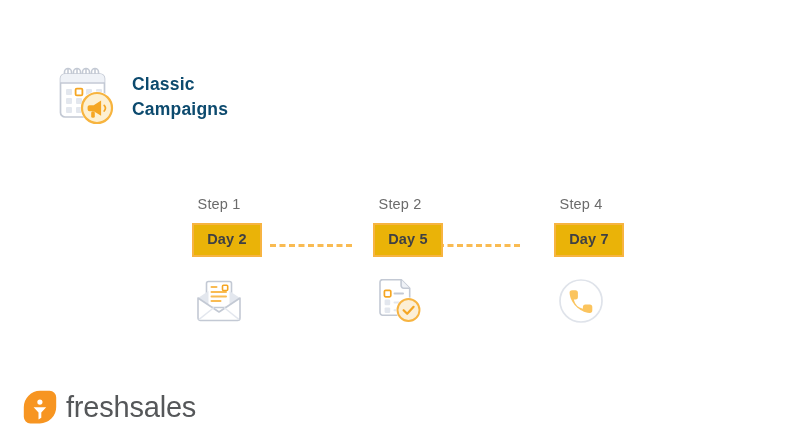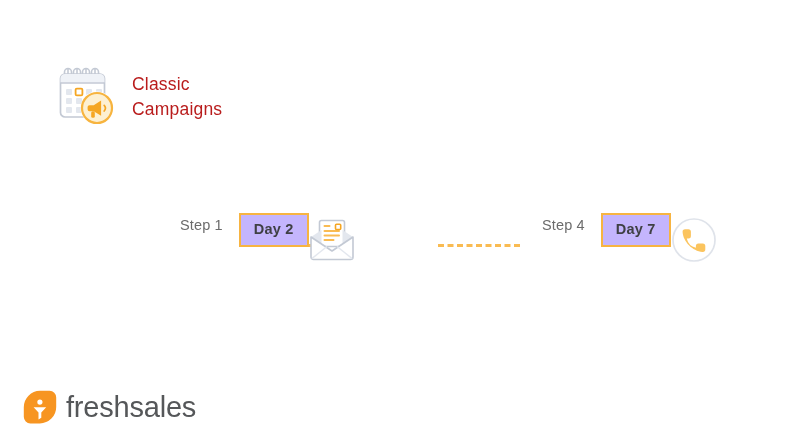--- a/index.html
+++ b/index.html
@@ -27,53 +27,53 @@
   }
   #calendar-campaign-icon {
     position: relative;
     width: 60px;
     height: 62px;
     flex: none;
   }
   #campaign-title {
     font-size: 17.5px;
     line-height: 1.42;
-    color: #b91c1c;
+    color: #0c4a6e;
     letter-spacing: 0.2px;
     white-space: pre-line;
-    font-weight: 400;
+    font-weight: 700;
   }
 
   
   #steps-row {
     position: absolute;
     left: 180px;
     top: 196px;
     width: 440px;
     display: flex;
     align-items: flex-start;
     justify-content: space-between;
   }
   .step-col {
     width: 78px;
     display: flex;
-    flex-direction: row;
+    flex-direction: column;
     align-items: center;
     position: relative;
   }
   .step-label {
     font-size: 14.5px;
     color: #6b6b6b;
     letter-spacing: 0.15px;
     margin-bottom: 11px;
     white-space: nowrap;
   }
   .day-badge {
     box-sizing: border-box;
-    background: #c4b5fd;
+    background: #eab308;
     border: 2px solid #f7b441;
     color: #3f4044;
     font-size: 14.5px;
     font-weight: bold;
     letter-spacing: 0.2px;
     padding: 7px 13px 8px;
     line-height: 1;
     white-space: nowrap;
     margin-left: 16px;
   }
@@ -195,20 +195,42 @@
         <rect x="26.5" y="5.3" width="5.2" height="5.2" rx="1" fill="#ffffff" stroke="#f5a623" stroke-width="1.6"></rect>
 
         <path d="M2 18 l10.5 -7 v16.5 z" fill="#e3e7ee"></path>
         <path d="M44 18 l-10.5 -7 v16.5 z" fill="#e3e7ee"></path>
         <path d="M2 18 v20 a2.5 2.5 0 0 0 2.5 2.5 h37 a2.5 2.5 0 0 0 2.5 -2.5 v-20 l-21 14 z" fill="#ffffff" stroke="#c3c9d4" stroke-width="1.6" stroke-linejoin="round"></path>
         <path d="M2.8 39.6 L18 27.5 M43.2 39.6 L28 27.5" stroke="#e3e7ee" stroke-width="1.4" fill="none"></path>
       </svg>
     </div>
   </div>
 
+  <div class="step-col">
+    <div class="step-label">Step 2</div>
+    <div class="day-badge">Day 5</div>
+    <div class="step-icon">
+      <svg width="46" height="44" viewBox="0 0 46 44" xmlns="http://www.w3.org/2000/svg">
+
+        <path d="M3 3.2 a2.6 2.6 0 0 1 2.6 -2.6 h18.5 l8.6 8.6 v24.4 a2.6 2.6 0 0 1 -2.6 2.6 h-24.5 a2.6 2.6 0 0 1 -2.6 -2.6 z" fill="#ffffff" stroke="#c3c9d4" stroke-width="1.6" stroke-linejoin="round"></path>
+        <path d="M24.1 0.6 v6 a2.6 2.6 0 0 0 2.6 2.6 h6" fill="#eff2f7" stroke="#c3c9d4" stroke-width="1.6" stroke-linejoin="round"></path>
+
+        <rect x="7.4" y="11.4" width="6.4" height="6.4" rx="1.2" fill="#ffffff" stroke="#f5a623" stroke-width="1.7"></rect>
+        <rect x="16.5" y="13.6" width="10.5" height="2" rx="1" fill="#c3c9d4"></rect>
+        <rect x="7.6" y="20.6" width="5.6" height="5.6" rx="1.2" fill="#e3e7ee"></rect>
+        <rect x="16.5" y="22.4" width="10.5" height="2" rx="1" fill="#e3e7ee"></rect>
+        <rect x="7.6" y="28.4" width="5.6" height="5.6" rx="1.2" fill="#e3e7ee"></rect>
+        <rect x="16.5" y="30.2" width="8" height="2" rx="1" fill="#e3e7ee"></rect>
+
+        <circle cx="31.5" cy="31" r="12.4" fill="#ffffff"></circle>
+        <circle cx="31.5" cy="31" r="11" fill="#fcefd6" stroke="#f7b441" stroke-width="1.9"></circle>
+        <path d="M26.6 31.2 l3.6 3.6 l6.4 -7" fill="none" stroke="#f5a623" stroke-width="2.2" stroke-linecap="round" stroke-linejoin="round"></path>
+      </svg>
+    </div>
+  </div>
 
   <div class="step-col">
     <div class="step-label">Step 4</div>
     <div class="day-badge">Day 7</div>
     <div class="step-icon">
       <svg width="46" height="46" viewBox="0 0 46 46" xmlns="http://www.w3.org/2000/svg">
         <circle cx="23" cy="23" r="21" fill="#ffffff" stroke="#dfe3ea" stroke-width="1.7"></circle>
         <path d="M17.4 12.2 a2.5 2.5 0 0 1 2.5 2.5 v4.4 a2.5 2.5 0 0 1 -2.5 2.5 h-1.6
                  a11.8 11.8 0 0 0 9.1 9.1 v-1.6 a2.5 2.5 0 0 1 2.5 -2.5 h4.4
                  a2.5 2.5 0 0 1 2.5 2.5 v3.2 a2.6 2.6 0 0 1 -2.8 2.6

